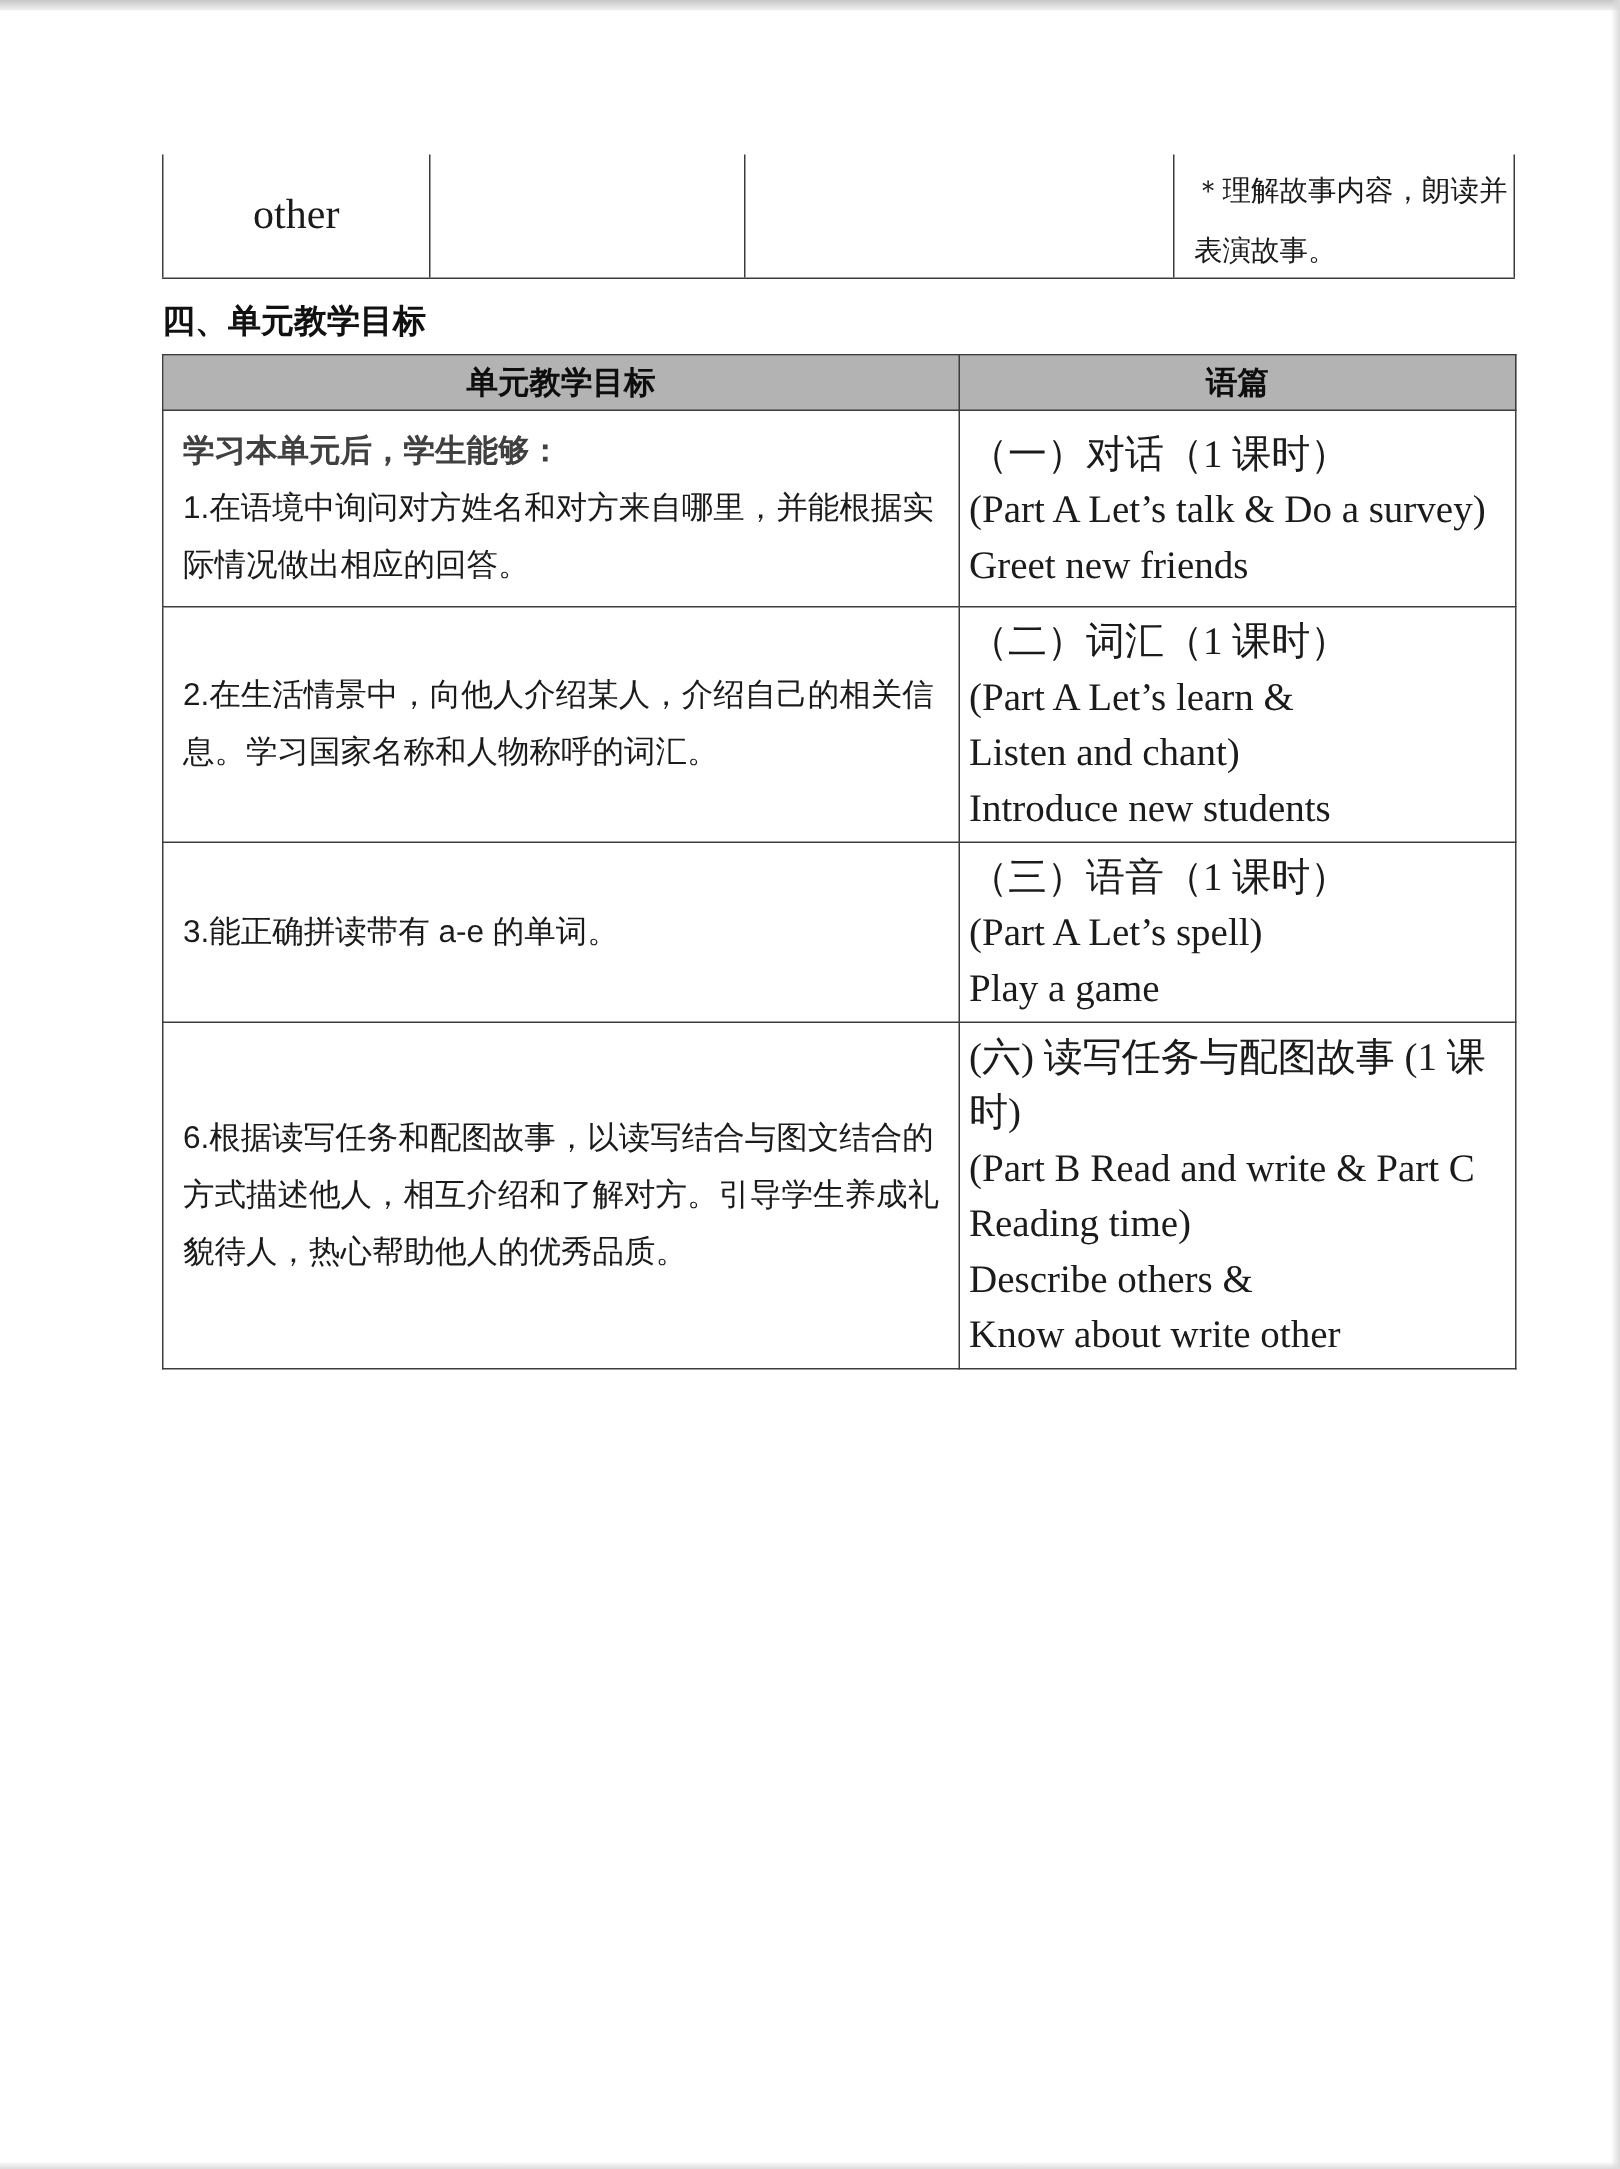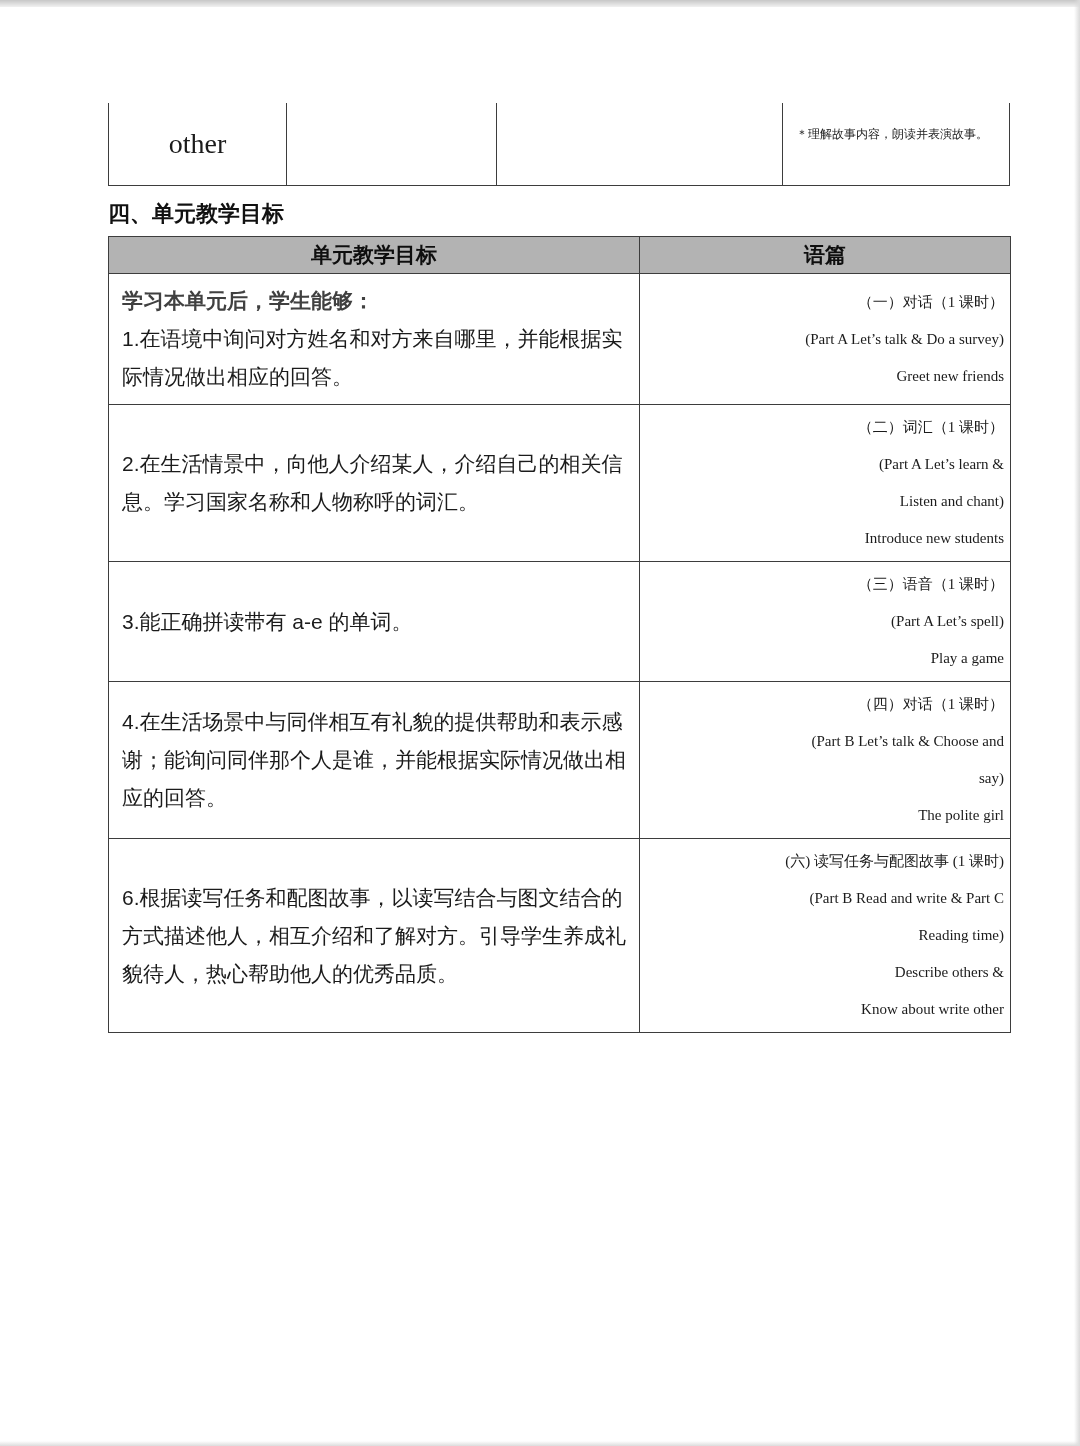--- a/index.html
+++ b/index.html
@@ -23,37 +23,37 @@
   .content { position:absolute; left:108px; top:103px; width:902px; }
 
   
   .fragment { display:flex; height:83px; border-bottom:1px solid #3d3d3d; }
   .fragment .fcell { border-right:1px solid #3d3d3d; height:100%; }
   .fragment .fcell.first { border-left:1px solid #3d3d3d; }
   .fc1 { width:179px; display:flex; align-items:center; justify-content:center;
          font-family:"Liberation Serif", serif; font-size:28px; }
   .fc2 { width:210px; }
   .fc3 { width:286px; }
-  .fc4 { width:227px; padding:5px 0 0 13px; font-size:12px; line-height:52px; }
+  .fc4 { width:227px; padding:5px 0 0 13px; font-size:19px; line-height:40px; }
 
   .heading { margin:13px 0 7px 0; font-size:22px; font-weight:bold; color:#111; }
 
   table.main { border-collapse:collapse; table-layout:fixed; width:902px; }
   table.main th, table.main td { border:1px solid #3d3d3d; vertical-align:middle; }
   table.main th {
     background:#b3b3b3; height:37px; font-size:21px; font-weight:bold;
     text-align:center; color:#0e0e0e;margin-top:36px;
   }
   col.goals { width:531px; }
   col.texts { width:371px; }
 
   td.goal-cell { padding:8px 12px 8px 13px; font-size:21px; line-height:38px; }
   td.text-cell {
-    font-family:"Liberation Serif", serif; font-size:15px; line-height:37px;
-    text-align:right; padding:4px 6px;
+    font-family:"Liberation Serif", serif; font-size:26px; line-height:37px;
+    text-align:left; padding:4px 6px;
   }
   .intro { color:#404040; font-weight:bold; }
 
   tr.r1 td { height:121px; }
   tr.r2 td { height:149px; }
   tr.r3 td { height:119px; }
   tr.r4 td { height:145px; }
   tr.r5 td { height:160px; }
   tr.r6 td { height:185px; }
 </style>
@@ -114,31 +114,20 @@
       <td class="goal-cell">
         <div>3.能正确拼读带有 a-e 的单词。</div>
       </td>
       <td class="text-cell">
         <div>（三）语音（1 课时）</div>
         <div>(Part A Let’s spell)</div>
         <div>Play a game</div>
       </td>
     </tr>
 
-    <tr class="r4">
-      <td class="goal-cell">
-        <div>4.在生活场景中与同伴相互有礼貌的提供帮助和表示感谢；能询问同伴那个人是谁，并能根据实际情况做出相应的回答。</div>
-      </td>
-      <td class="text-cell">
-        <div>（四）对话（1 课时）</div>
-        <div>(Part B Let’s talk &amp; Choose and</div>
-        <div>say)</div>
-        <div>The polite girl</div>
-      </td>
-    </tr>
 
 
     <tr class="r6">
       <td class="goal-cell">
         <div>6.根据读写任务和配图故事，以读写结合与图文结合的方式描述他人，相互介绍和了解对方。引导学生养成礼貌待人，热心帮助他人的优秀品质。</div>
       </td>
       <td class="text-cell">
         <div>(六) 读写任务与配图故事 (1 课时)</div>
         <div>(Part B Read and write &amp; Part C</div>
         <div>Reading time)</div>

